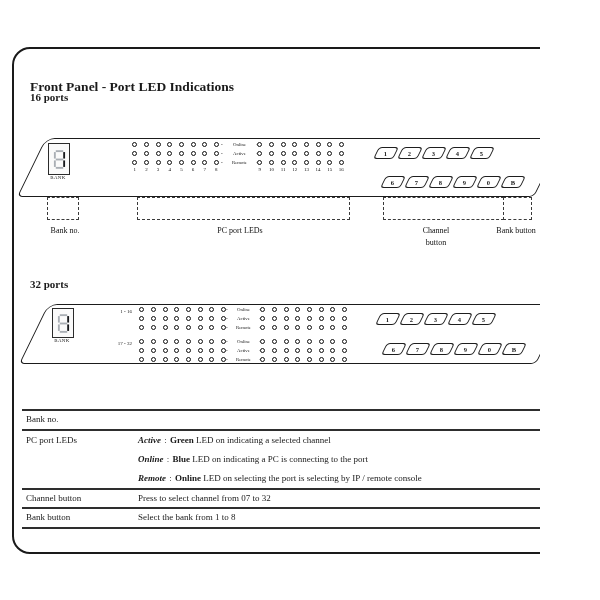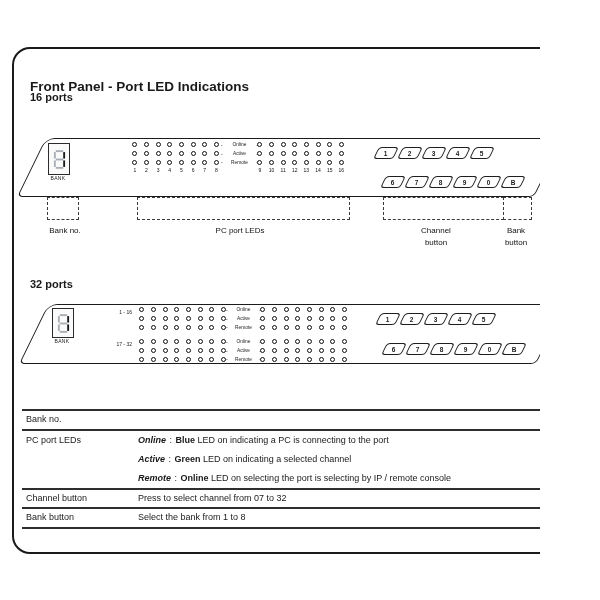--- a/index.html
+++ b/index.html
@@ -1,17 +1,17 @@
 <!DOCTYPE html>
 <html><head>
 <meta charset="utf-8">
 <style>
   html,body{margin:0;padding:0;background:#fff;}
   .stage{position:relative;width:540px;height:600px;background:#fff;overflow:hidden;
-         font-family:Liberation Sans, sans-serif;color:#1a1a1a;}
+         font-family:Liberation Serif, serif;color:#1a1a1a;}
   .abs{position:absolute;}
   .page-border{left:12px;top:47px;width:572px;height:503px;border:2px solid #1a1a1a;border-radius:18px;}
   .title{left:30px;top:79px;font-size:13.5px;font-weight:bold;white-space:nowrap;}
   .sec-h{font-size:11px;font-weight:bold;white-space:nowrap;}
   
   .panel-outline{border:1.6px solid #1b1b1b;border-radius:9px 9px 5px 5px;background:#fff;
                  transform:skewX(-26deg);transform-origin:bottom left;}
   .bank-box{border:1.5px solid #2b2b2b;background:#fafafa;display:flex;align-items:center;justify-content:center;}
   .tiny{font-size:5px;line-height:1.2;white-space:nowrap;}
   .bank-lbl{font-size:5px;text-align:center;letter-spacing:.3px;}
@@ -406,22 +406,22 @@
     </div>
   </div>
 
   <div class="abs ftable">
     <div class="trow">
       <div class="tterm">Bank no.</div>
     </div>
     <div class="trow multi">
       <div class="tterm">PC port LEDs</div>
       <div class="tdesc">
+        <div class="tline"><i class="kw">Active</i> <span class="sep">:</span> <b>Green</b> <span>LED on indicating a selected channel</span></div>
         <div class="tline"><i class="kw">Online</i> <span class="sep">:</span> <b>Blue</b> <span>LED on indicating a PC is connecting to the port</span></div>
-        <div class="tline"><i class="kw">Active</i> <span class="sep">:</span> <b>Green</b> <span>LED on indicating a selected channel</span></div>
         <div class="tline"><i class="kw">Remote</i> <span class="sep">:</span> <b>Online</b> <span>LED on selecting the port is selecting by IP / remote console</span></div>
       </div>
     </div>
     <div class="trow">
       <div class="tterm">Channel button</div>
       <div class="tdesc">
         <div class="tline"><span>Press to select channel from 07 to 32</span></div>
       </div>
     </div>
     <div class="trow">

